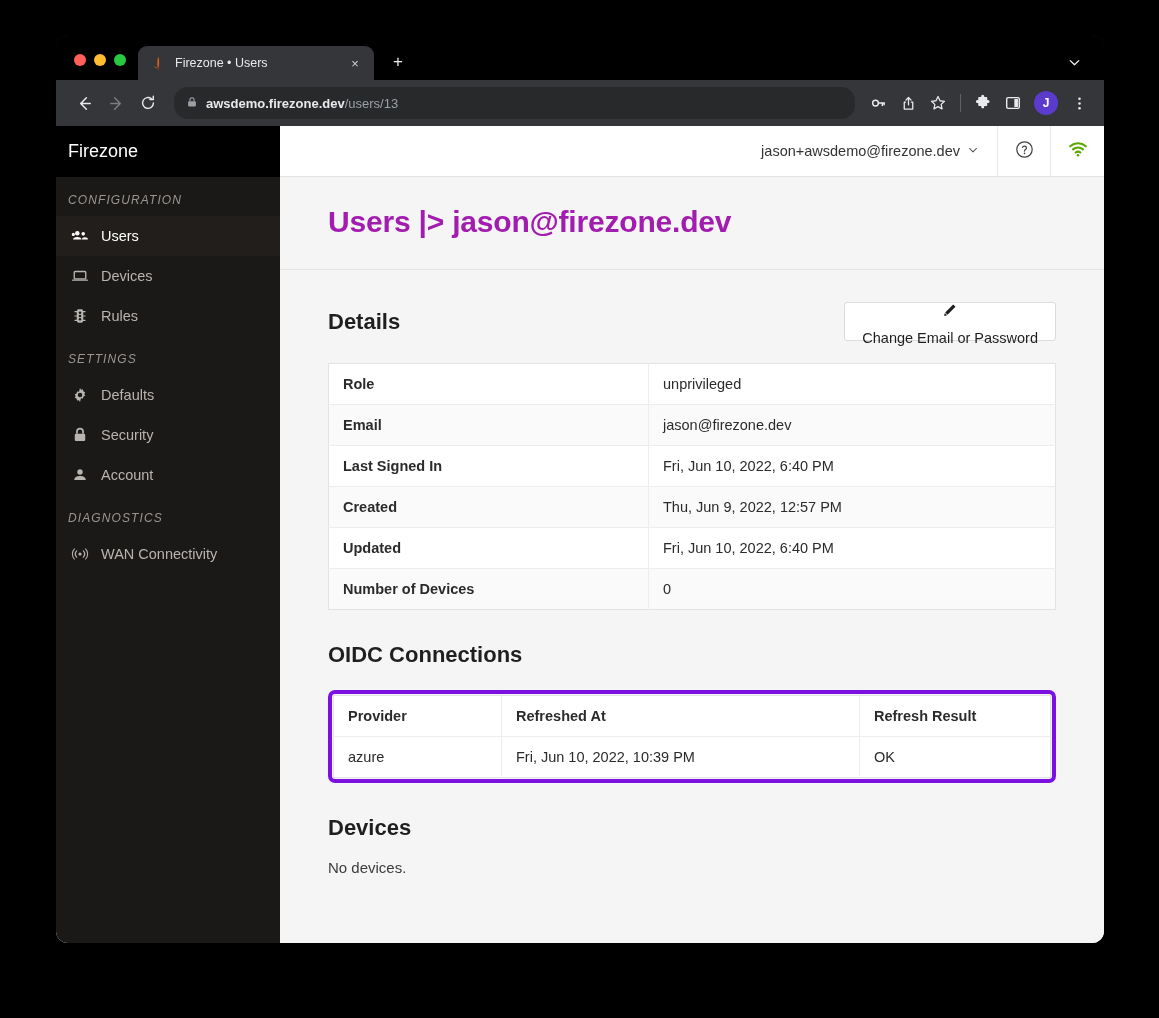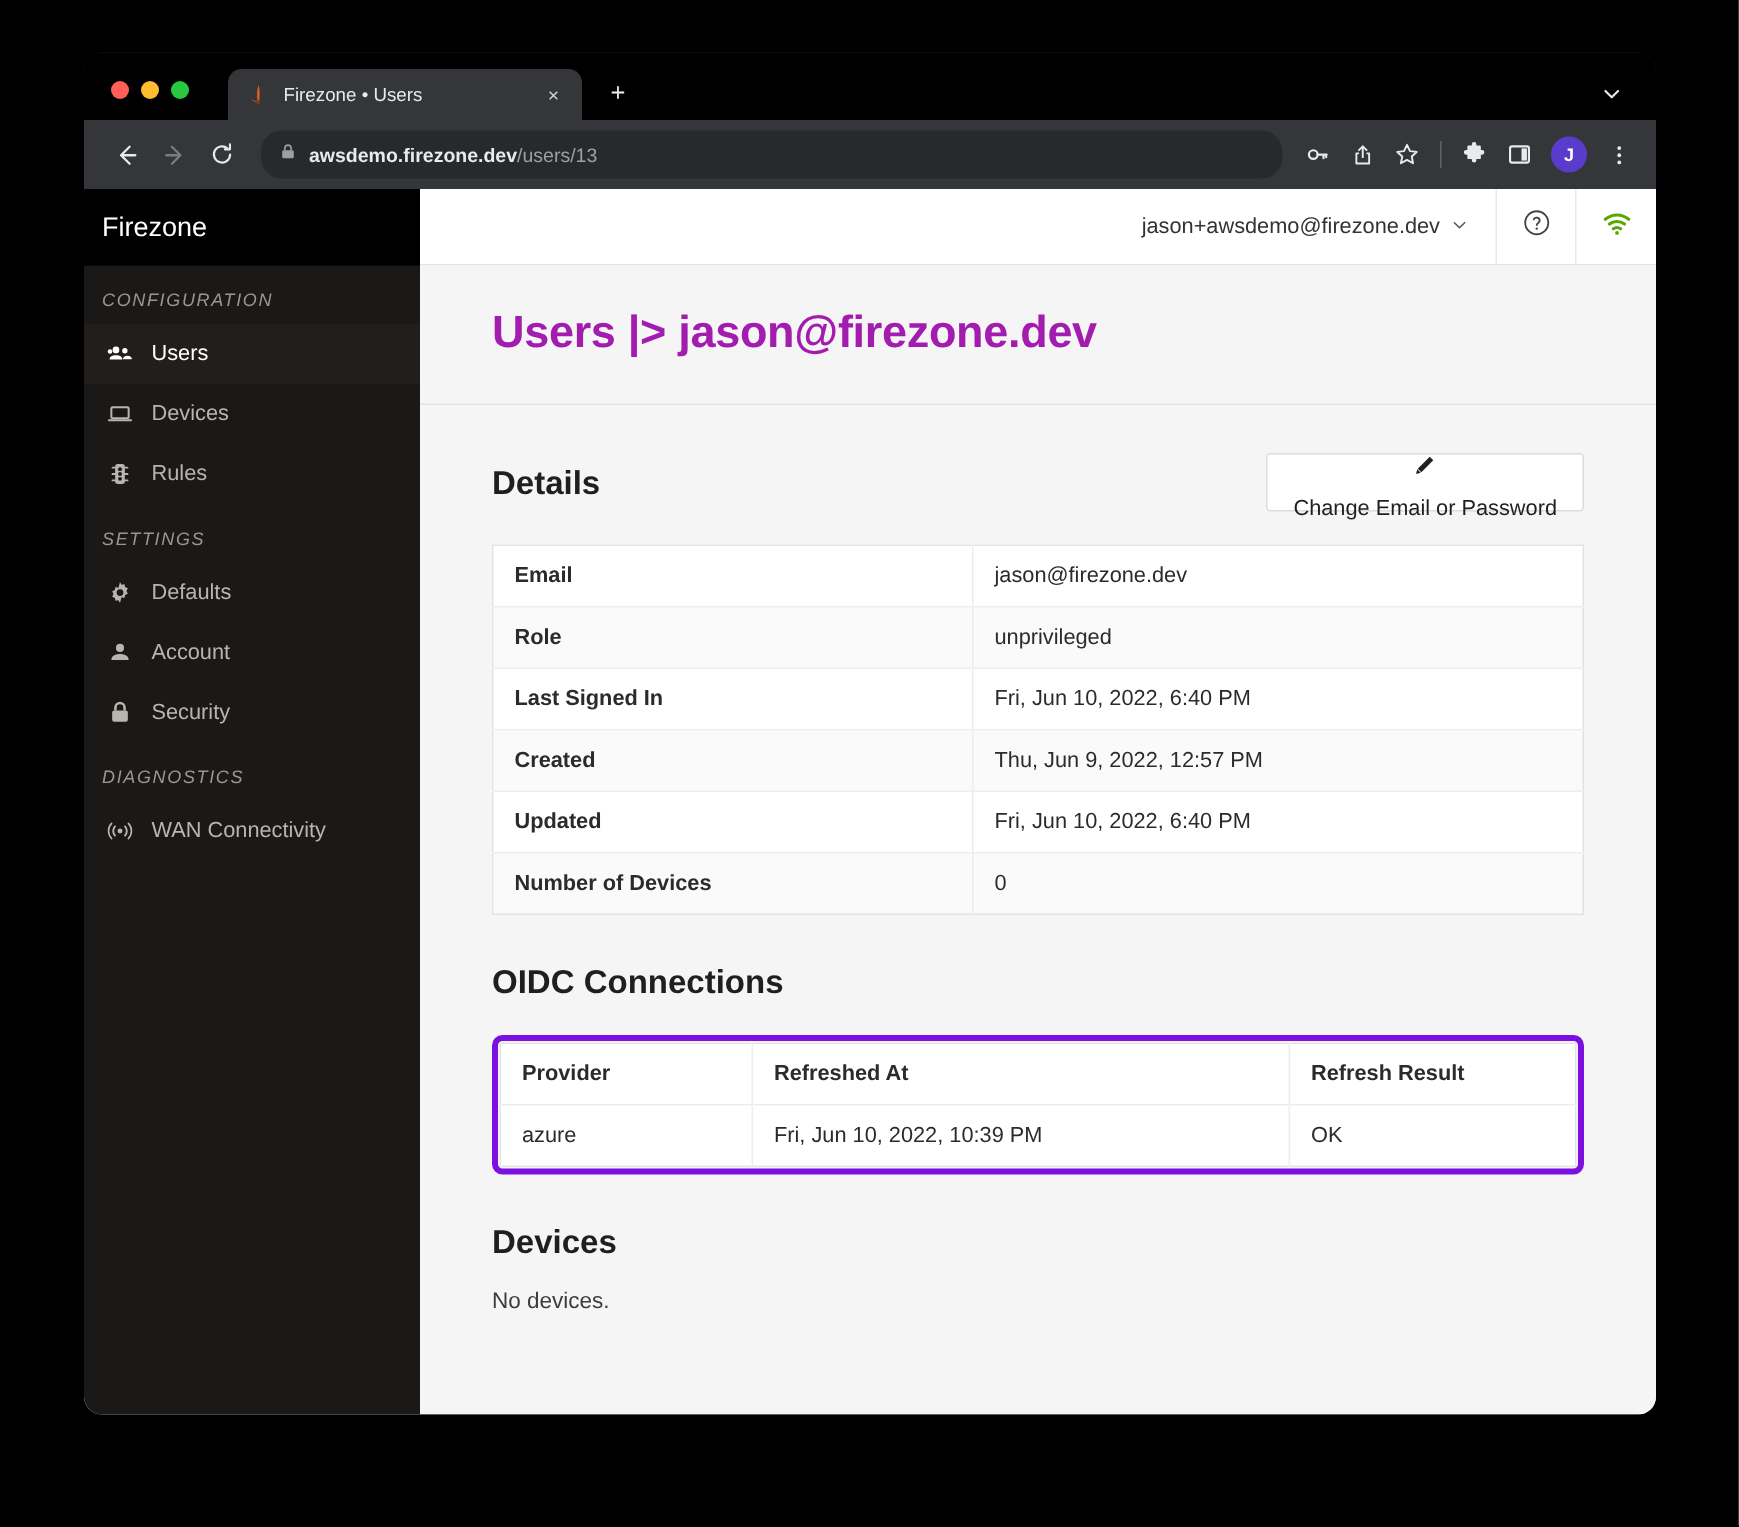--- a/index.html
+++ b/index.html
@@ -40,21 +40,20 @@
   #dot-max { background: #28c840; }
 
   #tab {
     width: 236px; height: 34px;
     background: #35363a;
     border-radius: 9px 9px 0 0;
     display: flex; align-items: center;
     padding: 0 10px 0 12px;
     gap: 9px;
     position: relative;
-    margin-left: 14px;
   }
   #tab-favicon { width: 16px; height: 16px; flex: 0 0 auto; }
   #tab-title {
     flex: 1 1 auto;
     color: #e8eaed;
     font-size: 12.5px;
     white-space: nowrap; overflow: hidden; text-overflow: ellipsis;
   }
   #tab-close {
     width: 18px; height: 18px;
@@ -434,35 +433,35 @@
             <path d="M10 2.3 l1.1 1.9 2.2-0.4 0.5 2.2 2 0.9-1 2 1 2-2 0.9-0.5 2.2-2.2-0.4L10 17.7 8.9 15.8l-2.2 0.4-0.5-2.2-2-0.9 1-2-1-2 2-0.9 0.5-2.2 2.2 0.4z" fill="currentColor"></path>
             <circle cx="10" cy="10" r="2.5" fill="#1b1917"></circle>
           </svg>
         </span>
         <span>Defaults</span>
       </div>
 
       <div class="nav-item">
         <span class="nav-ico">
           <svg viewBox="0 0 20 20" width="18" height="18">
+            <rect x="4.2" y="8.6" width="11.6" height="8.2" rx="1.4" fill="currentColor"></rect>
+            <path d="M6.6 8.6 V 6.4 a3.4 3.4 0 0 1 6.8 0 V 8.6" stroke="currentColor" stroke-width="1.9" fill="none"></path>
+          </svg>
+        </span>
+        <span>Security</span>
+      </div>
+
+      <div class="nav-item">
+        <span class="nav-ico">
+          <svg viewBox="0 0 20 20" width="18" height="18">
             <circle cx="10" cy="6.6" r="3" fill="currentColor"></circle>
             <path d="M3.6 15.6 c0-2.9 2.9-4.4 6.4-4.4 s6.4 1.5 6.4 4.4 z" fill="currentColor"></path>
           </svg>
         </span>
         <span>Account</span>
-      </div>
-
-      <div class="nav-item">
-        <span class="nav-ico">
-          <svg viewBox="0 0 20 20" width="18" height="18">
-            <rect x="4.2" y="8.6" width="11.6" height="8.2" rx="1.4" fill="currentColor"></rect>
-            <path d="M6.6 8.6 V 6.4 a3.4 3.4 0 0 1 6.8 0 V 8.6" stroke="currentColor" stroke-width="1.9" fill="none"></path>
-          </svg>
-        </span>
-        <span>Security</span>
       </div>
 
       <div class="nav-section-label">DIAGNOSTICS</div>
 
       <div class="nav-item">
         <span class="nav-ico">
           <svg viewBox="0 0 20 20" width="18" height="18">
             <circle cx="10" cy="10" r="1.8" fill="currentColor"></circle>
             <path d="M6.3 6.6 a5 5 0 0 0 0 6.8 M13.7 6.6 a5 5 0 0 1 0 6.8" stroke="currentColor" stroke-width="1.4" fill="none" stroke-linecap="round"></path>
             <path d="M3.8 4.4 a8 8 0 0 0 0 11.2 M16.2 4.4 a8 8 0 0 1 0 11.2" stroke="currentColor" stroke-width="1.2" fill="none" stroke-linecap="round"></path>
@@ -519,26 +518,26 @@
                 <path d="M2.1 11.3 L 1.2 14.8 L 4.7 13.9 Z" fill="#1f1f1f"></path>
               </svg>
             </span>
             <span>Change Email or Password</span>
           </div>
         </div>
 
         <table class="data" id="details-table">
           <tbody>
             <tr>
+              <td class="key">Role</td>
+              <td>unprivileged</td>
+            </tr>
+            <tr>
               <td class="key">Email</td>
               <td>jason@firezone.dev</td>
-            </tr>
-            <tr>
-              <td class="key">Role</td>
-              <td>unprivileged</td>
             </tr>
             <tr>
               <td class="key">Last Signed In</td>
               <td>Fri, Jun 10, 2022, 6:40 PM</td>
             </tr>
             <tr>
               <td class="key">Created</td>
               <td>Thu, Jun 9, 2022, 12:57 PM</td>
             </tr>
             <tr>

